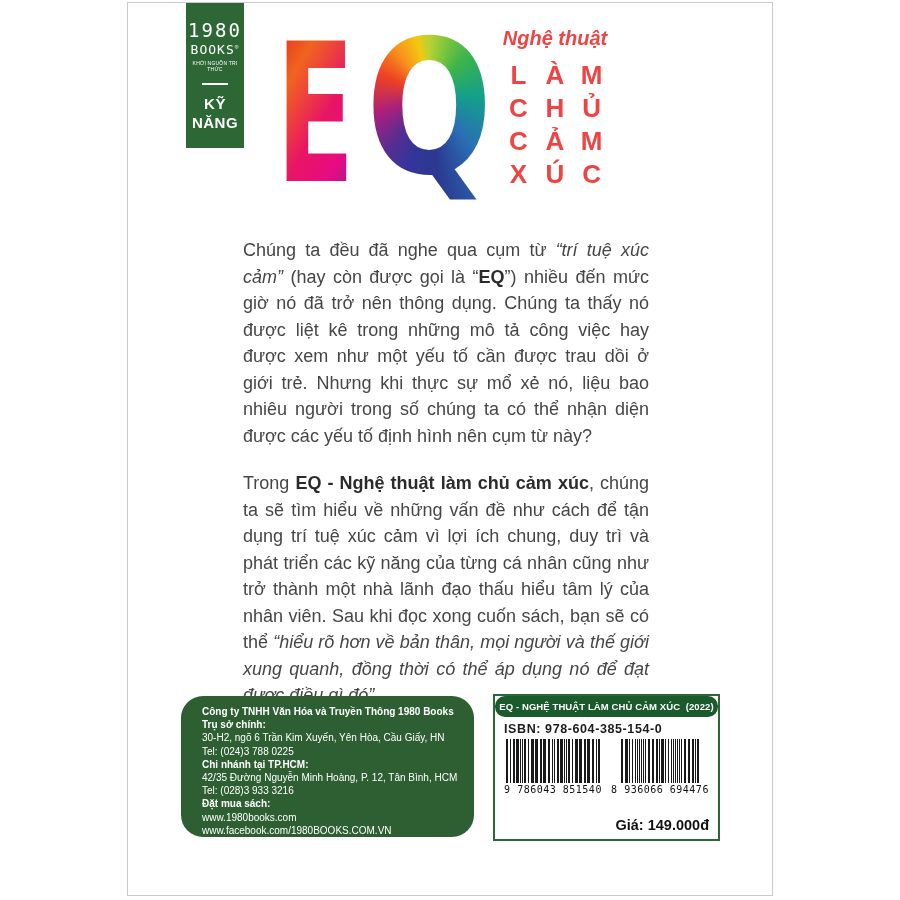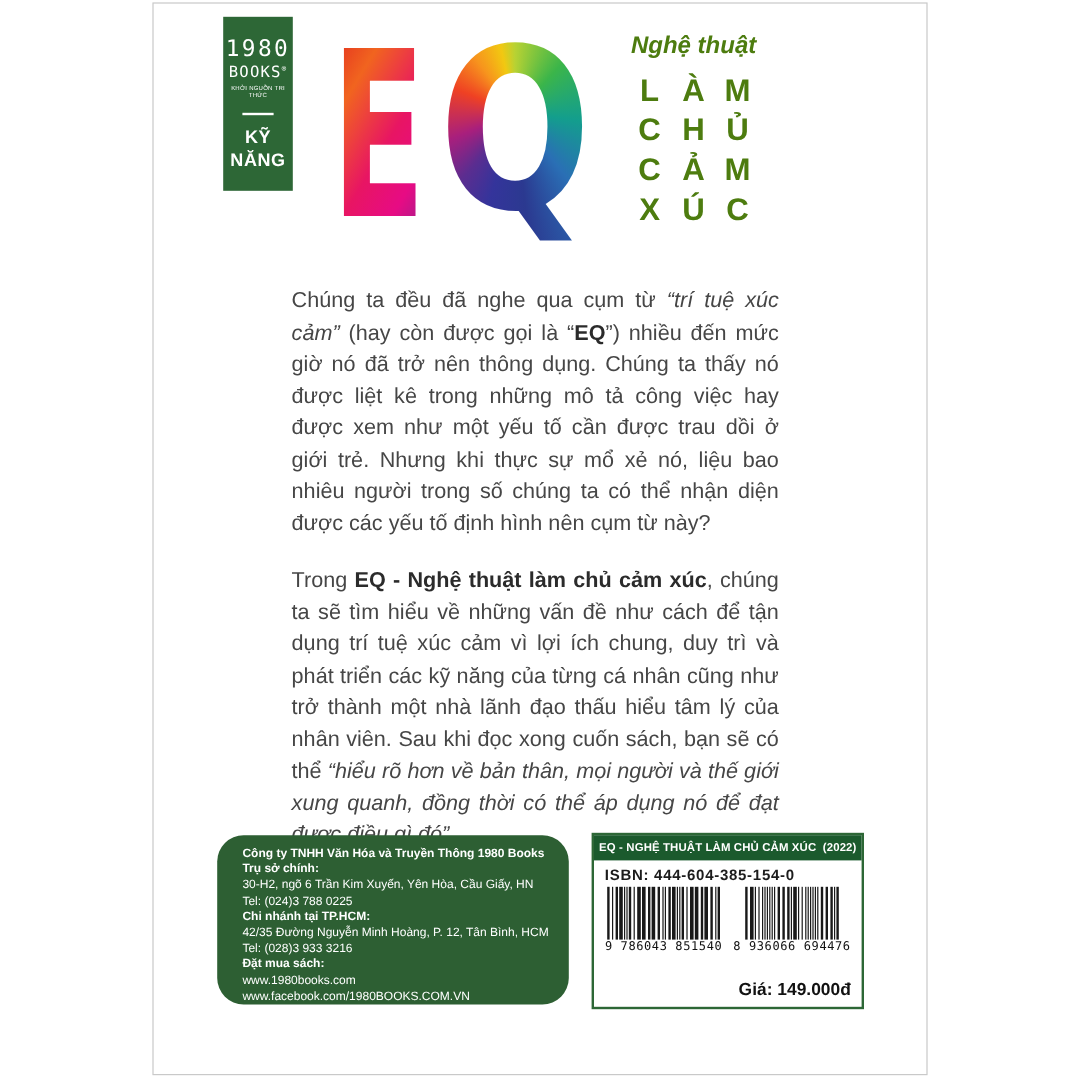--- a/index.html
+++ b/index.html
@@ -2,21 +2,21 @@
 <html><head>
 <meta charset="utf-8">
 <style>
   html,body{margin:0;padding:0;background:#fff;}
   .stage{position:relative;width:900px;height:900px;background:#fff;overflow:hidden;
          font-family:"Liberation Sans",sans-serif;}
   .cover{position:absolute;left:127px;top:2px;width:646px;height:894px;background:#fff;
          border:1px solid #c9c9c9;box-sizing:border-box;}
 
   
-  .badge{position:absolute;left:58px;top:11px;width:58px;height:145px;background:#2d6736;
+  .badge{position:absolute;left:58px;top:0;width:58px;height:145px;background:#2d6736;
          color:#fff;text-align:center;}
   .logo1980{font-family:"DejaVu Sans Mono",monospace;font-size:19px;letter-spacing:2px;
             margin-top:17px;line-height:20px;}
   .logoBooks{font-family:"DejaVu Sans Mono",monospace;font-size:13px;letter-spacing:1px;line-height:14px;}
   .logoBooks sup{font-size:6px;}
   .tagline{font-size:5px;letter-spacing:.2px;margin-top:3px;line-height:6px;}
   .divider{width:26px;height:2px;background:#fff;margin:11px auto 9px auto;}
   .category{font-weight:bold;font-size:15px;line-height:19px;letter-spacing:.5px;}
 
   
@@ -27,21 +27,21 @@
         background-image:linear-gradient(135deg,#e02320 0%,#f1641f 26%,#e81563 55%,#e70b84 76%,#84278f 100%);
         -webkit-background-clip:text;background-clip:text;}
   .eq-q{left:238px;top:13px;font-size:186px;transform:scaleX(.80);
         background-image:conic-gradient(from 0deg at 50% 42%,
           #b8d233 0deg,#3bb54a 50deg,#139e8d 95deg,#2a6fb5 135deg,#2b3990 172deg,
           #34349b 200deg,#5b2d90 225deg,#a81f7d 252deg,#ef4123 288deg,#f7941d 318deg,
           #f2c811 345deg,#b8d233 360deg);
         -webkit-background-clip:text;background-clip:text;}
 
   
-  .title-block{position:absolute;left:395px;top:24px;width:110px;color:#4d7c0f;}
+  .title-block{position:absolute;left:372px;top:24px;width:110px;color:#ef4444;}
   .subtitle{font-style:italic;font-weight:600;font-size:20px;text-align:center;}
   .letter-grid{display:grid;grid-template-columns:1fr 1fr 1fr;margin-top:9px;}
   .letter-grid span{height:33px;display:flex;align-items:center;justify-content:center;
         font-weight:bold;font-size:26px;}
 
   
   .body-text{position:absolute;left:115px;top:234px;width:418px;font-size:18px;
         line-height:26.5px;color:#464646;text-align:justify;}
   .body-text p{margin:0 12px 21px 0;}
   .body-text .i{font-style:italic;}
@@ -50,21 +50,21 @@
   
   .info-box{position:absolute;left:53px;top:693px;width:293px;height:141px;background:#2d5f33;
         border-radius:22px;box-sizing:border-box;padding:9px 14px 0 21px;color:#fff;}
   .info-line{font-size:10px;line-height:13.2px;white-space:nowrap;}
   .info-line.b{font-weight:bold;}
 
   
   .barcode-panel{position:absolute;left:365px;top:691px;width:227px;height:147px;background:#fff;
         border:2px solid #2d6736;box-sizing:border-box;}
   .bc-header{height:21px;background:#1b5a2d;color:#fff;font-weight:bold;font-size:9.5px;
-        display:flex;align-items:center;justify-content:center;white-space:pre;letter-spacing:.1px;}
+        display:flex;align-items:center;justify-content:center;white-space:pre;letter-spacing:.1px;border-radius:10px;}
   .bc-isbn{font-weight:bold;font-size:12.5px;color:#1c1c1c;letter-spacing:.6px;
         margin:5px 0 3px 9px;}
   .bc-row{display:flex;justify-content:space-between;padding:0 7px;}
   .barcode{width:102px;}
   .bars{height:44px;display:flex;align-items:stretch;justify-content:center;}
   .bars span{display:block;height:100%;background:#191919;flex:none;}
   .bc-digits{font-family:"DejaVu Sans Mono",monospace;font-size:10px;color:#111;
         text-align:center;margin-top:1px;letter-spacing:.5px;white-space:nowrap;}
   .bc-price{position:absolute;right:9px;bottom:6px;font-weight:bold;font-size:14.5px;color:#111;}
 </style>
@@ -119,21 +119,21 @@
         <div class="info-line b">Chi nhánh tại TP.HCM:</div>
         <div class="info-line">42/35 Đường Nguyễn Minh Hoàng, P. 12, Tân Bình, HCM</div>
         <div class="info-line">Tel: (028)3 933 3216</div>
         <div class="info-line b">Đặt mua sách:</div>
         <div class="info-line">www.1980books.com</div>
         <div class="info-line">www.facebook.com/1980BOOKS.COM.VN</div>
       </div>
 
     <div class="barcode-panel">
       <div class="bc-header">EQ - NGHỆ THUẬT LÀM CHỦ CẢM XÚC  (2022)</div>
-      <div class="bc-isbn">ISBN: 444-604-385-154-0</div>
+      <div class="bc-isbn">ISBN: 978-604-385-154-0</div>
       <div class="bc-row" id="barcodes">
           <div class="barcode">
             <div class="bars">
               <span style="width: 2px; margin-right: 2px;"></span>
               <span style="width: 1px; margin-right: 2px;"></span>
               <span style="width: 2px; margin-right: 1px;"></span>
               <span style="width: 3px; margin-right: 1px;"></span>
               <span style="width: 1px; margin-right: 1px;"></span>
               <span style="width: 1px; margin-right: 1px;"></span>
               <span style="width: 2px; margin-right: 2px;"></span>

